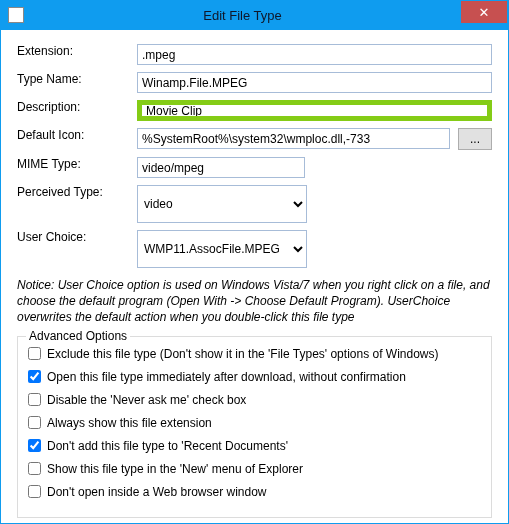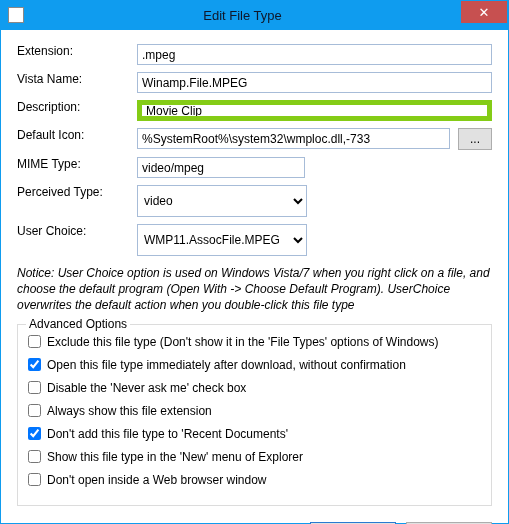--- a/index.html
+++ b/index.html
@@ -6,21 +6,21 @@
 body { font-family: "Segoe UI", Tahoma, sans-serif; font-size: 12px; background: #fff; width: 509px; height: 524px; overflow: hidden; }
 .titlebar { height: 30px; background: #0f9cef; display: flex; align-items: center; position: relative; }
 .title-icon { width: 16px; height: 16px; background: #fff; margin-left: 8px; border: 1px solid #888; }
 .title-text { flex: 1; text-align: center; color: #0f172a; font-size: 13px; }
 .close-btn { width: 46px; height: 22px; background: #c75050; color: #fff; display: flex; align-items: center; justify-content: center; font-size: 13px; margin-right: 2px; margin-top: -6px; cursor: pointer; font-family: Arial; }
 .content { border: 1px solid #0f9cef; border-top: none; padding: 14px 16px 12px 16px; height: 494px; background: #fff; }
 .form-row { display: flex; align-items: flex-start; margin-bottom: 7px; }
 .form-label { width: 120px; color: #000; }
 .form-input { flex: 1; height: 21px; border: 1px solid #a7bcd8; padding: 1px 4px; font-family: inherit; font-size: 12px; background: #fff; }
 .form-input.blue { border: 5px solid #84cc16; }
-.form-select { width: 170px; height: 32px; border: 1px solid #a7bcd8; font-family: inherit; font-size: 12px; padding: 1px 2px; background: #fff; }
+.form-select { width: 170px; height: 38px; border: 1px solid #a7bcd8; font-family: inherit; font-size: 12px; padding: 1px 2px; background: #fff; }
 .browse-btn { width: 34px; height: 22px; margin-left: 8px; border: 1px solid #adadad; background: #e1e1e1; cursor: pointer; font-size: 12px; }
 .notice { margin-top: 9px; margin-bottom: 10px; line-height: 1.35; color: #000; font-style: italic; }
 .fieldset { border: 1px solid #dcdcdc; padding: 10px 10px 8px 10px; position: relative; margin-top: 4px; }
 .legend { position: absolute; top: -8px; left: 8px; background: #fff; padding: 0 3px; color: #000; }
 .check-row { display: flex; align-items: center; margin-bottom: 9px; }
 .checkbox { width: 13px; height: 13px; margin-right: 6px; }
 .check-label { color: #000; }
 .buttons { display: flex; justify-content: flex-end; gap: 10px; margin-top: 16px; }
 .btn { width: 86px; height: 24px; border: 1px solid #adadad; background: #e1e1e1; font-family: inherit; font-size: 16px; cursor: pointer; }
 .btn.primary { border: 1px solid #2a7ad0; }
@@ -35,21 +35,21 @@
 </div>
 
 <div class="content">
 
   <div class="form-row">
     <div class="form-label">Extension:</div>
     <input class="form-input" value=".mpeg" style="">
   </div>
 
   <div class="form-row">
-    <div class="form-label">Vista Name:</div>
+    <div class="form-label">Type Name:</div>
     <input class="form-input" value="Winamp.File.MPEG" style="">
   </div>
 
   <div class="form-row">
     <div class="form-label">Description:</div>
     <input class="form-input blue" value="Movie Clip" style="">
   </div>
 
   <div class="form-row">
     <div class="form-label">Default Icon:</div>

